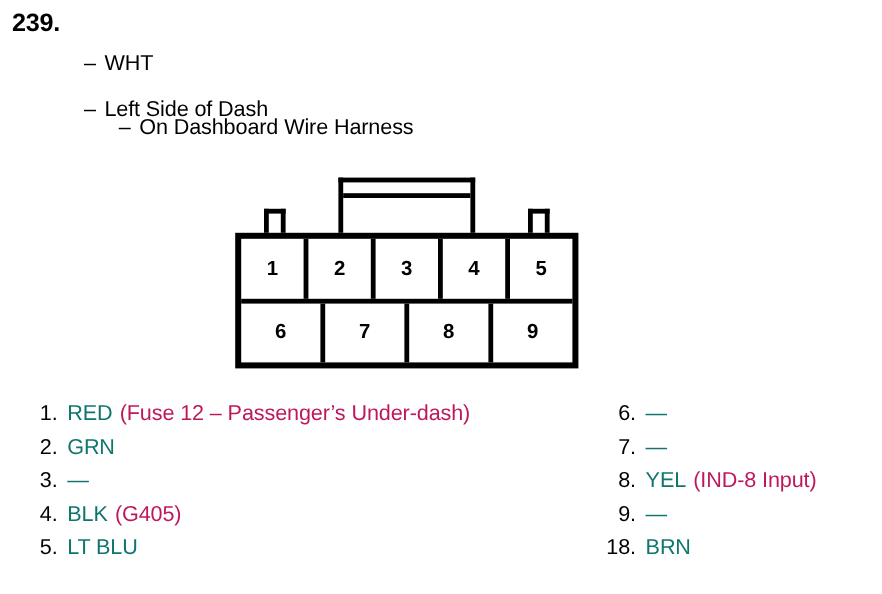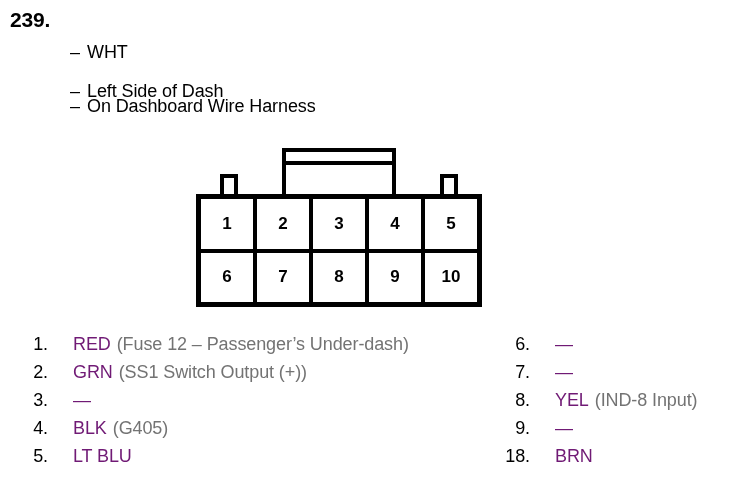--- a/index.html
+++ b/index.html
@@ -49,21 +49,21 @@
     font-weight: normal;
     white-space: nowrap;
     letter-spacing: -0.1px;
   }
   .sub-dash {
     display: inline-block;
     width: 17px;
   }
   #sub-0 { top: 42px; }
   #sub-1 { top: 81px; }
-  #sub-2 { top: 96px; }
+  #sub-2 { top: 96px; margin-left: 29px; }
 
   
   #connector {
     position: absolute;
     left: 196px;
     top: 148px;
     width: 286px;
     height: 160px;
   }
   
@@ -156,26 +156,26 @@
     font-size: 18px;
     letter-spacing: -0.1px;
   }
   .pin-num {
     width: 30px;
     text-align: right;
     flex: 0 0 30px;
     color: #000;
   }
   .pin-label {
-    margin-left: 25px;
-    color: #701a75;
+    margin-left: 8px;
+    color: #0f766e;
   }
   .pin-desc {
     margin-left: 6px;
-    color: #737373;
+    color: #be185d;
   }
   .pin-desc:empty { display: none; }
 </style>
 </head>
 <body>
 
 <div id="header">
   <div id="title-row">
     <span id="title-number">239.</span>
   </div>
@@ -206,37 +206,35 @@
       <div class="pin-cell">2</div>
       <div class="pin-cell">3</div>
       <div class="pin-cell">4</div>
       <div class="pin-cell">5</div>
     </div>
     <div class="pin-row row-bottom">
       <div class="pin-cell">6</div>
       <div class="pin-cell">7</div>
       <div class="pin-cell">8</div>
       <div class="pin-cell">9</div>
-      <div class="pin-cell">10</div>
     </div>
   </div>
 </div>
 
 <div id="pin-list">
 
   <div class="pin-col" id="pin-col-left">
     <div class="pin-line">
       <span class="pin-num">1.</span>
       <span class="pin-label">RED</span>
       <span class="pin-desc">(Fuse 12 – Passenger’s Under-dash)</span>
     </div>
     <div class="pin-line">
       <span class="pin-num">2.</span>
       <span class="pin-label">GRN</span>
-      <span class="pin-desc">(SS1 Switch Output (+))</span>
     </div>
     <div class="pin-line">
       <span class="pin-num">3.</span>
       <span class="pin-label">—</span>
 
     </div>
     <div class="pin-line">
       <span class="pin-num">4.</span>
       <span class="pin-label">BLK</span>
       <span class="pin-desc">(G405)</span>

